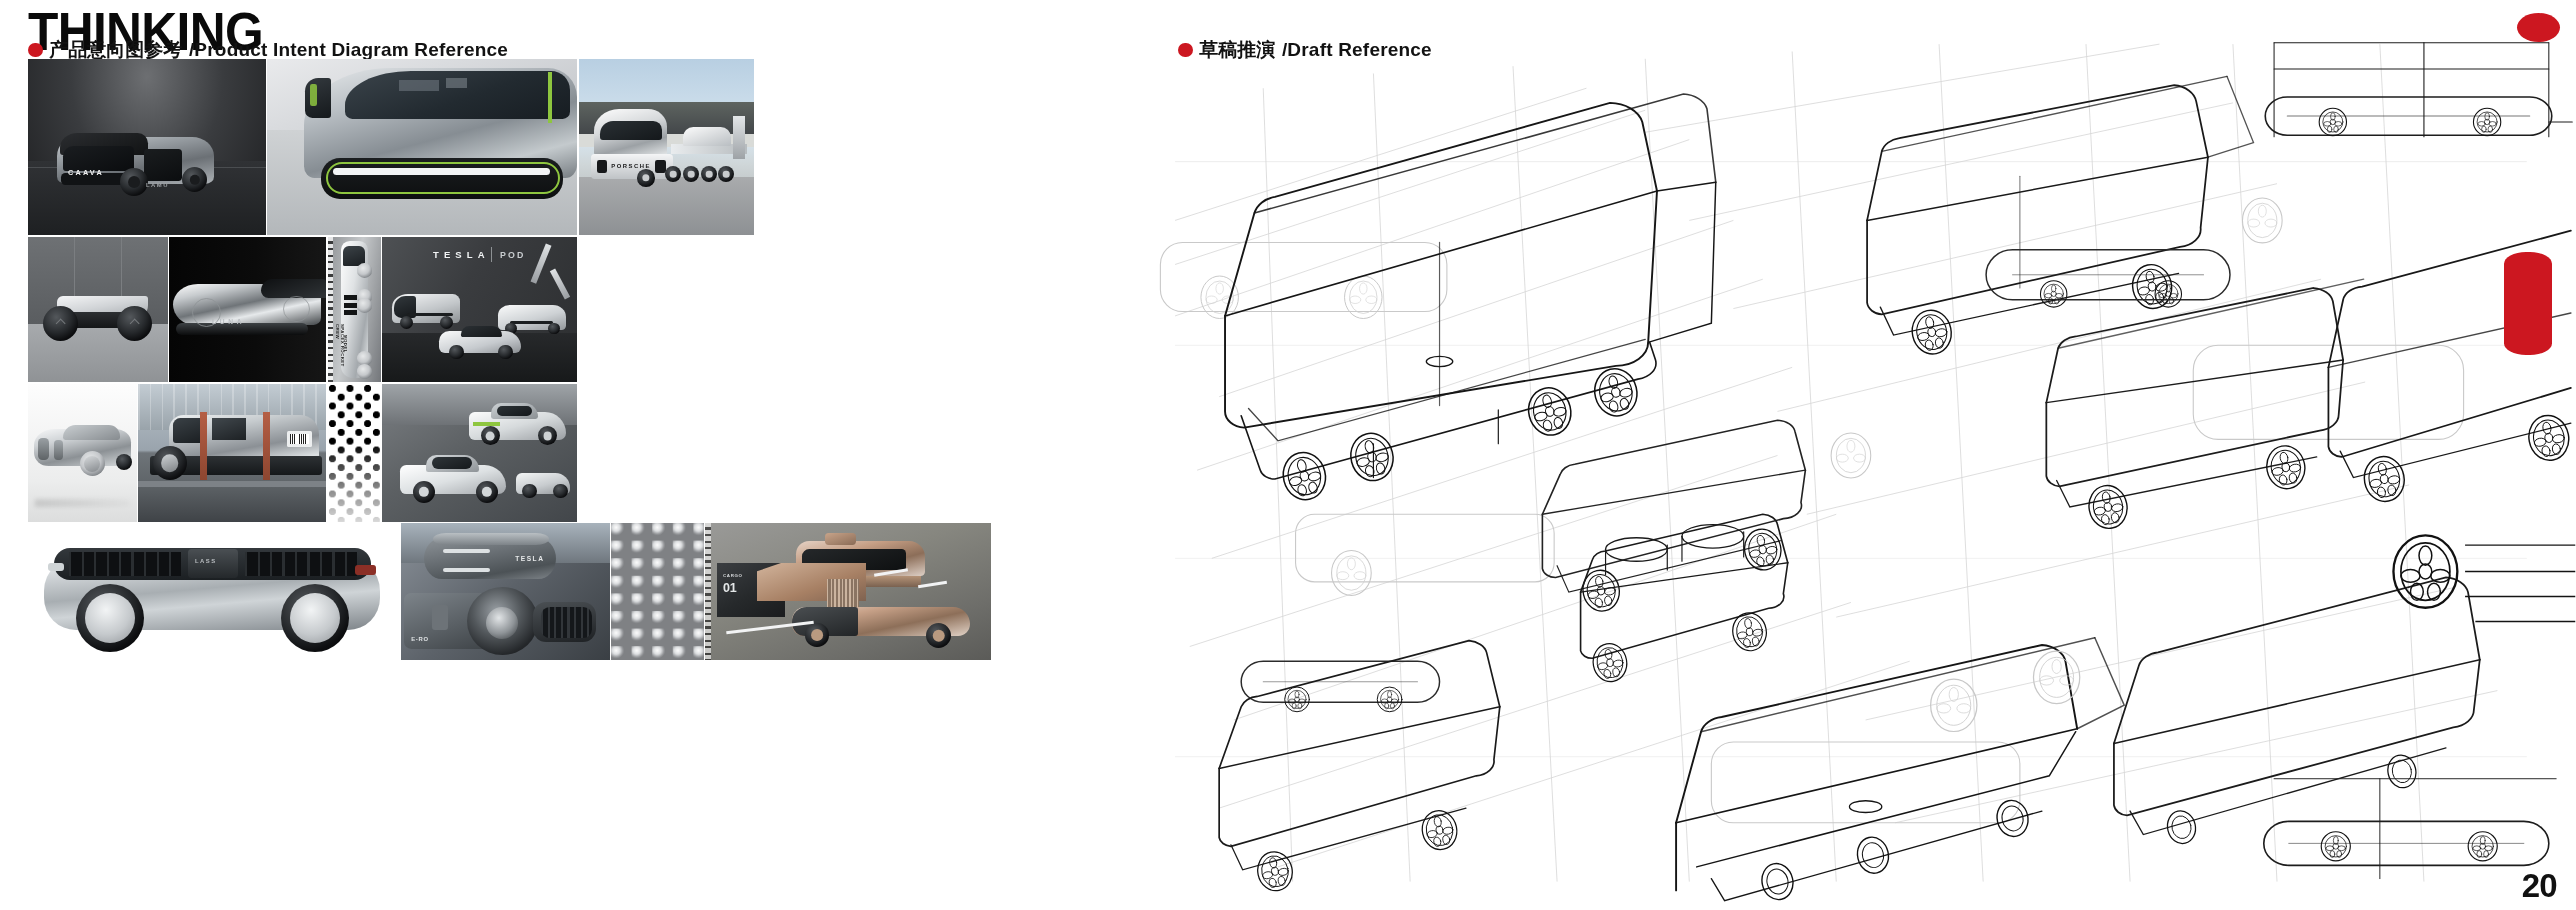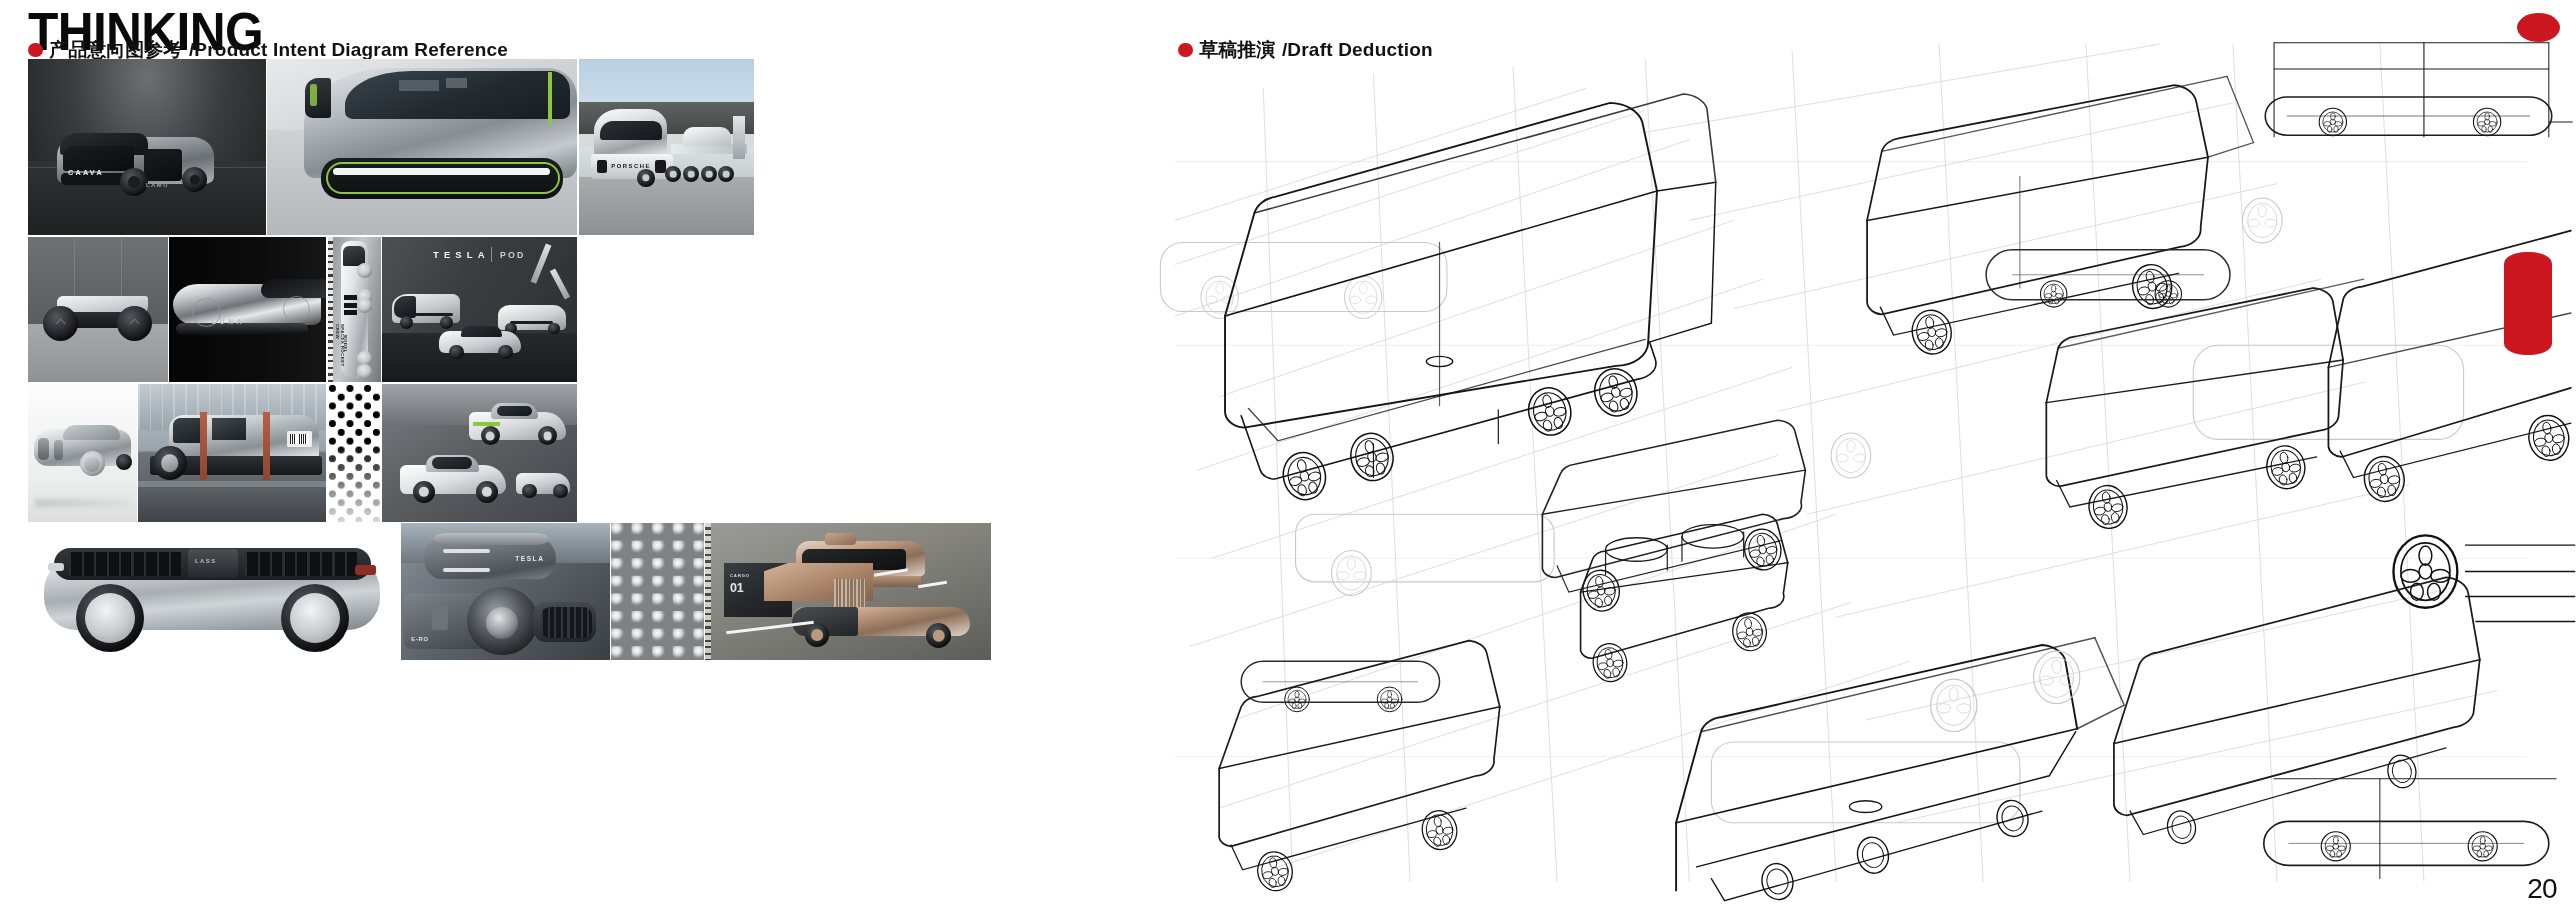--- a/index.html
+++ b/index.html
@@ -92,21 +92,21 @@
   #red-dot-top{
     position:absolute; right:16px; top:13.2px; width:43px; height:29px;
     border-radius:50%; background:#cc1720;
   }
   #red-pill{
     position:absolute; right:24px; top:252px; width:48px; height:103px;
     border-radius:22px/11.8px; background:#cc1720;
   }
   #page-number{
     position:absolute; right:19px; bottom:5.9px;
-    font-size:28px; font-weight:normal; color:#111; letter-spacing:-0.7px;
+    font-size:33px; font-weight:bold; color:#111; letter-spacing:-0.7px;
   }
 </style>
 </head>
 <body>
 
 <div id="left-panel">
 
   <div id="page-title">THINKING</div>
 
   <div class="section-head" id="left-section-head">
@@ -369,21 +369,21 @@
     <div class="tile dimple" style="left:583px; top:464px; width:93px; height:137px;"></div>
 
     <div class="tile concrete" style="left:677px; top:464px; width:286px; height:137px;">
       <div class="striped-edge" style="position:absolute;left:0;top:0;width:5.9px;height:137px;opacity:.6;"></div>
       <div class="veh" style="left:91px; top:10.3px; width:138px; height:59px;">
         <div style="position:absolute;left:0;top:7.3px;width:129px;height:35px;border-radius:13.2px 16px 4.4px 4.4px;background:linear-gradient(165deg,#e6d3c6 0%,#c59e84 34%,#8c6e59 66%,#ded0c6 100%);"></div>
         <div style="position:absolute;left:5.9px;top:16px;width:104px;height:20.6px;border-radius:7.3px 4.4px 2.9px 2.9px;background:linear-gradient(160deg,#25282a,#0e1011);"></div>
         <div style="position:absolute;left:29px;top:0px;width:31px;height:11.8px;border-radius:3.7px;background:linear-gradient(160deg,#c8a48a,#8a6b56);"></div>
         <div style="position:absolute;left:2.9px;top:43px;width:122px;height:10.3px;background:linear-gradient(180deg,#b49377,#7a6150);"></div>
       </div>
-      <div class="veh" style="left:19px; top:40px; width:200px; height:71px;">
+      <div class="veh" style="left:12px; top:40px; width:200px; height:71px;">
         <div style="position:absolute;left:0;top:0;width:68px;height:54px;background:linear-gradient(150deg,#3b3e41 0%,#26292b 55%,#1a1c1e 100%);"></div>
         <div style="position:absolute;left:40px;top:0;width:109px;height:38px;background:linear-gradient(160deg,#d2b49c 0%,#a78064 60%,#7f6250 100%);clip-path:polygon(0 22%,22% 0,100% 0,100% 100%,0 100%);"></div>
         <div style="position:absolute;left:110px;top:16px;width:32px;height:31px;background:repeating-linear-gradient(90deg,#cbb49f 0 1.5px,#8a7462 1.5px 3.7px);"></div>
         <div class="cap" style="left:5.9px; top:10.3px; font-size:4.4px; letter-spacing:0.7px; color:#d9dcde;">CARGO</div>
         <div class="cap" style="left:5.9px; top:17.6px; font-size:12.5px; letter-spacing:0px; color:#e4e7e8;">01</div>
       </div>
       <div class="veh" style="left:87px; top:78px; width:182px; height:51px;">
         <div style="position:absolute;left:0;top:5.9px;width:178px;height:29px;border-radius:14.7px 19px 13.2px 13.2px;background:linear-gradient(168deg,#eadbcd 0%,#c7a188 30%,#8d6f59 62%,#e2d3c7 100%);"></div>
         <div style="position:absolute;left:0;top:5.9px;width:66px;height:29px;border-radius:14.7px 2.9px 2.9px 13.2px;background:linear-gradient(165deg,#4a4e51,#222527);"></div>
         <div class="wheel" style="left:13.2px;top:22px;width:23.5px;height:23.5px;">
@@ -399,21 +399,21 @@
     </div>
 
   </div>
 </div>
 
 <div id="right-panel">
 
   <div class="section-head" id="right-section-head" style="left:47px; top:37px;">
     <span class="dot"></span>
     <span class="cn">草稿推演</span>
-    <span class="en">/Draft Deduction</span>
+    <span class="en">/Draft Reference</span>
   </div>
 
   <svg id="sketch-canvas" viewBox="0 0 1967 1240">
     <defs>
       <g id="wheel5">
         <ellipse rx="30" ry="34" fill="none" stroke="#111" stroke-width="2.2"></ellipse>
         <ellipse rx="23" ry="27" fill="none" stroke="#111" stroke-width="1.6"></ellipse>
         <ellipse cx="0" cy="-15" rx="6" ry="9" fill="none" stroke="#111" stroke-width="1.4"></ellipse>
         <ellipse cx="14" cy="4" rx="9" ry="6" fill="none" stroke="#111" stroke-width="1.4"></ellipse>
         <ellipse cx="-14" cy="4" rx="9" ry="6" fill="none" stroke="#111" stroke-width="1.4"></ellipse>

